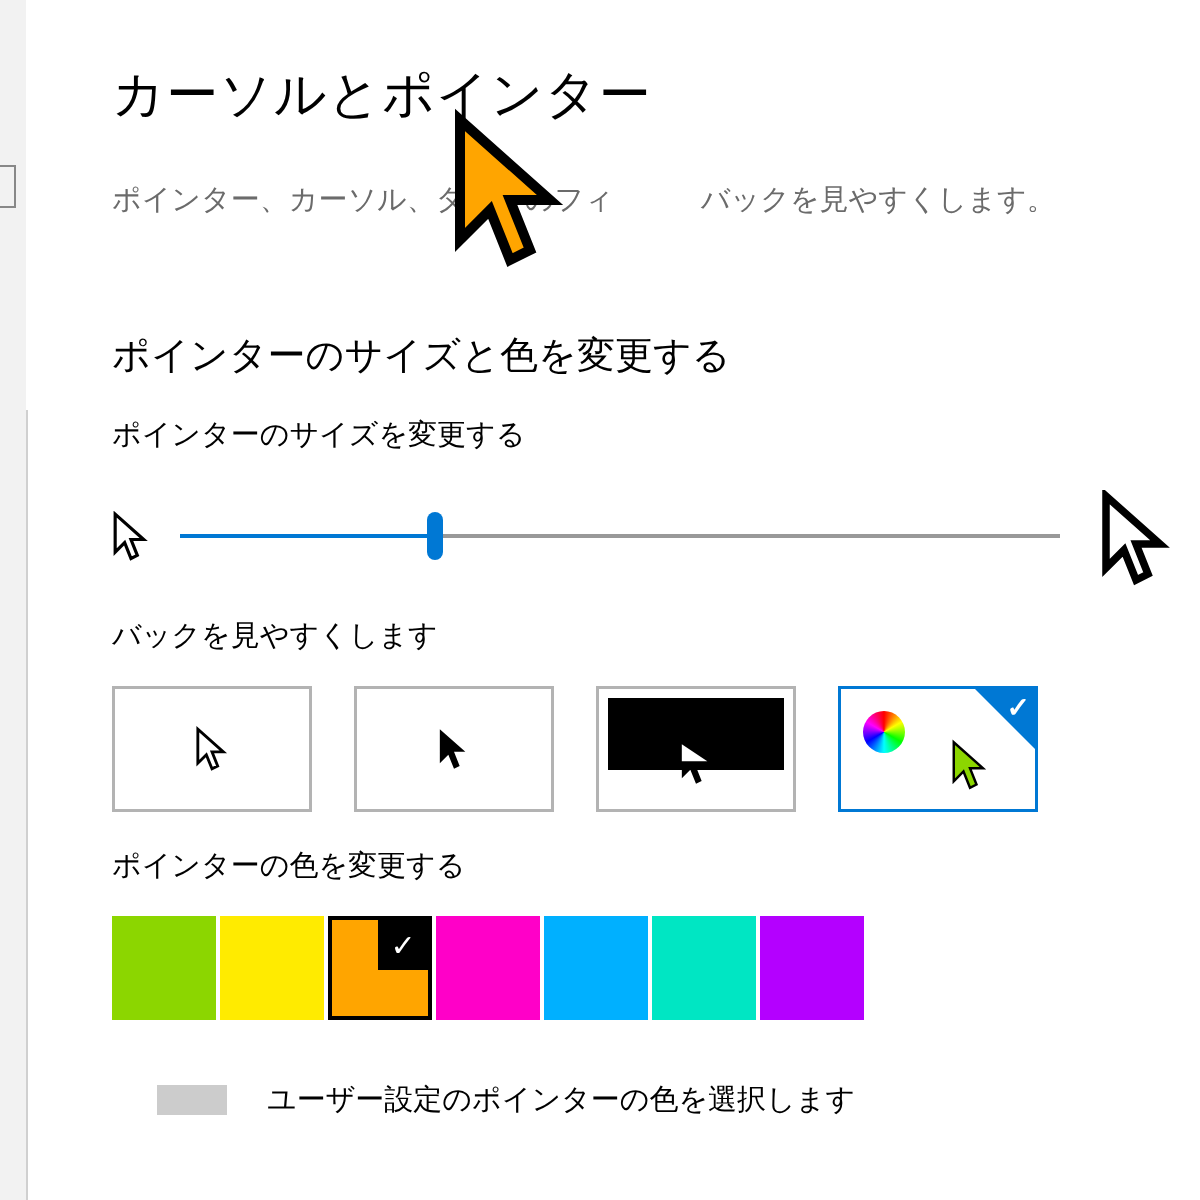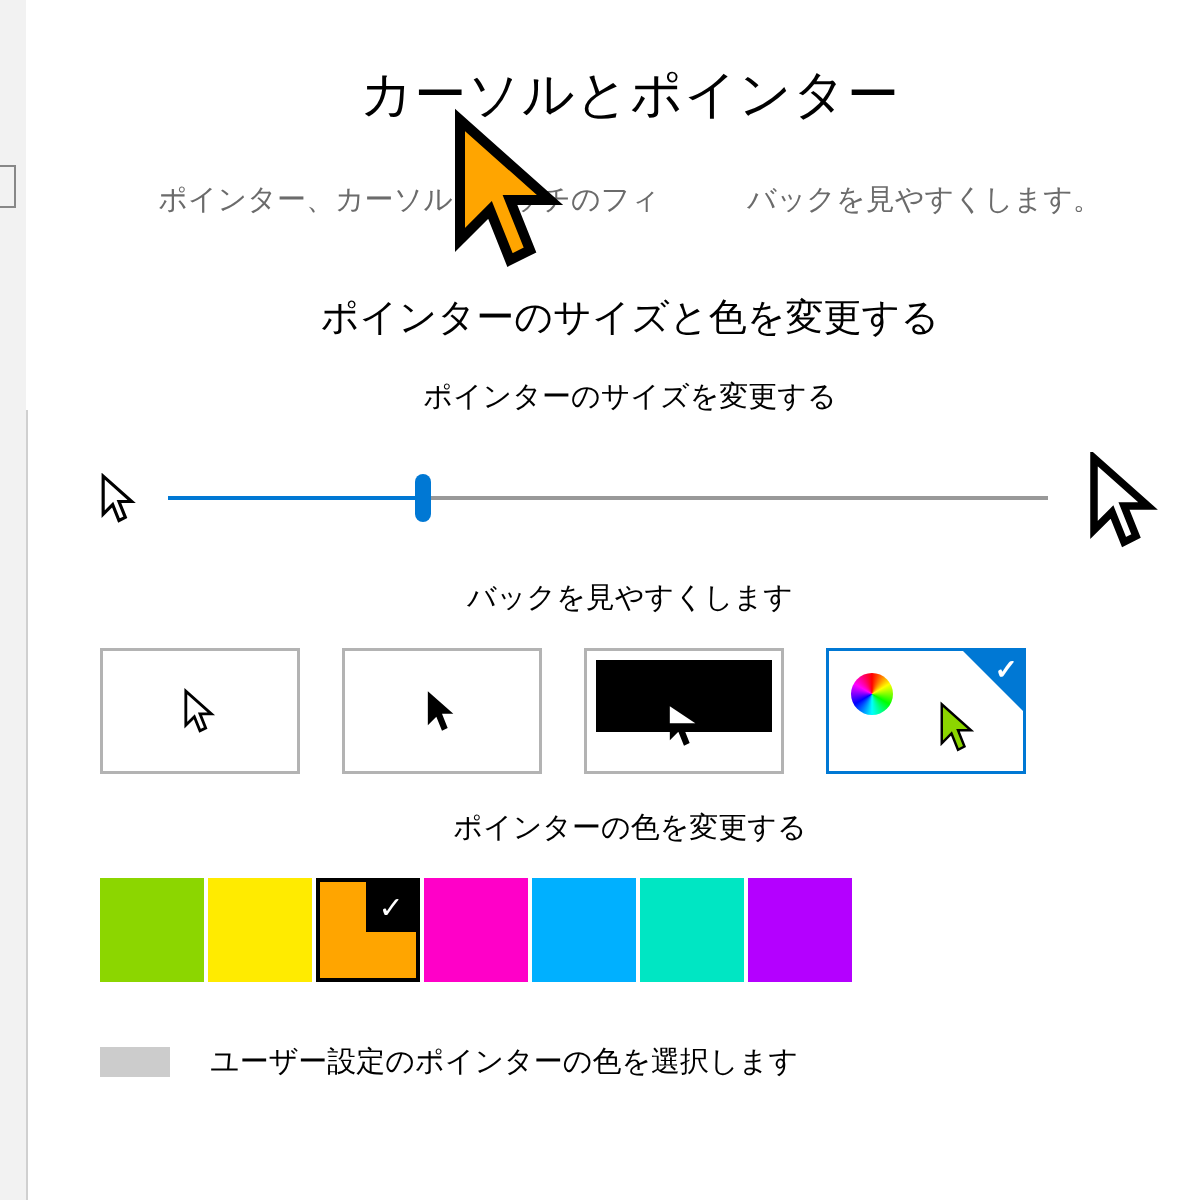--- a/index.html
+++ b/index.html
@@ -32,42 +32,41 @@
       left: 0;
       top: 165px;
       width: 16px;
       height: 43px;
       border: 2px solid #888;
       border-left: none;
       background: #f2f2f2;
     }
     .content {
       position: absolute;
-      left: 100px;
+      left: 112px;
       top: 60px;
       width: 1060px;
-      text-align: center;
     }
     .page-title {
       font-size: 52px;
       font-weight: 400;
       color: #000;
       letter-spacing: 1px;
     }
     .page-subtitle {
       font-size: 29px;
       color: #6b6b6b;
       margin-top: 50px;
       font-weight: 400;
     }
     .section-title {
       font-size: 38px;
       font-weight: 500;
       color: #000;
-      margin-top: 72px;
+      margin-top: 110px;
     }
     .field-label {
       font-size: 29px;
       color: #000;
       margin-top: 34px;
       font-weight: 400;
     }
     .slider-row {
       display: flex;
       align-items: center;
@@ -176,20 +175,21 @@
       align-items: center;
       justify-content: center;
       color: white;
       font-size: 30px;
     }
     .bottom-row {
       display: flex;
       align-items: center;
       margin-top: 60px;
       gap: 40px;
+      margin-left: 45px;
     }
     .gray-box {
       width: 70px;
       height: 30px;
       background: #ccc;
     }
     .bottom-text {
       font-size: 29px;
       color: #000;
     }

